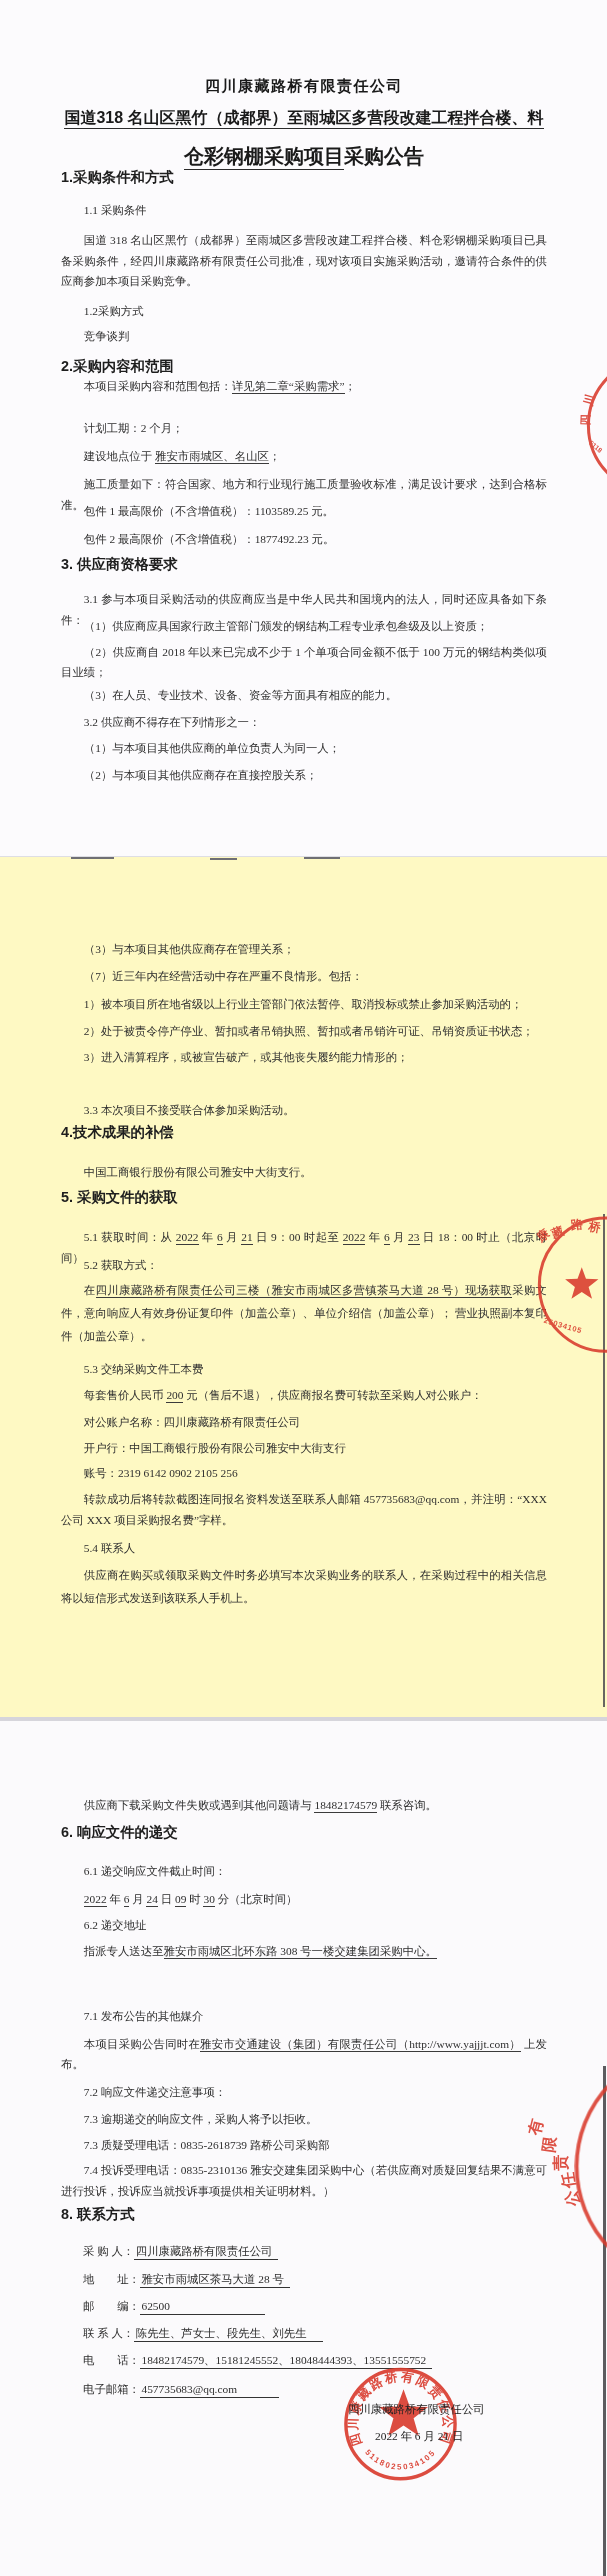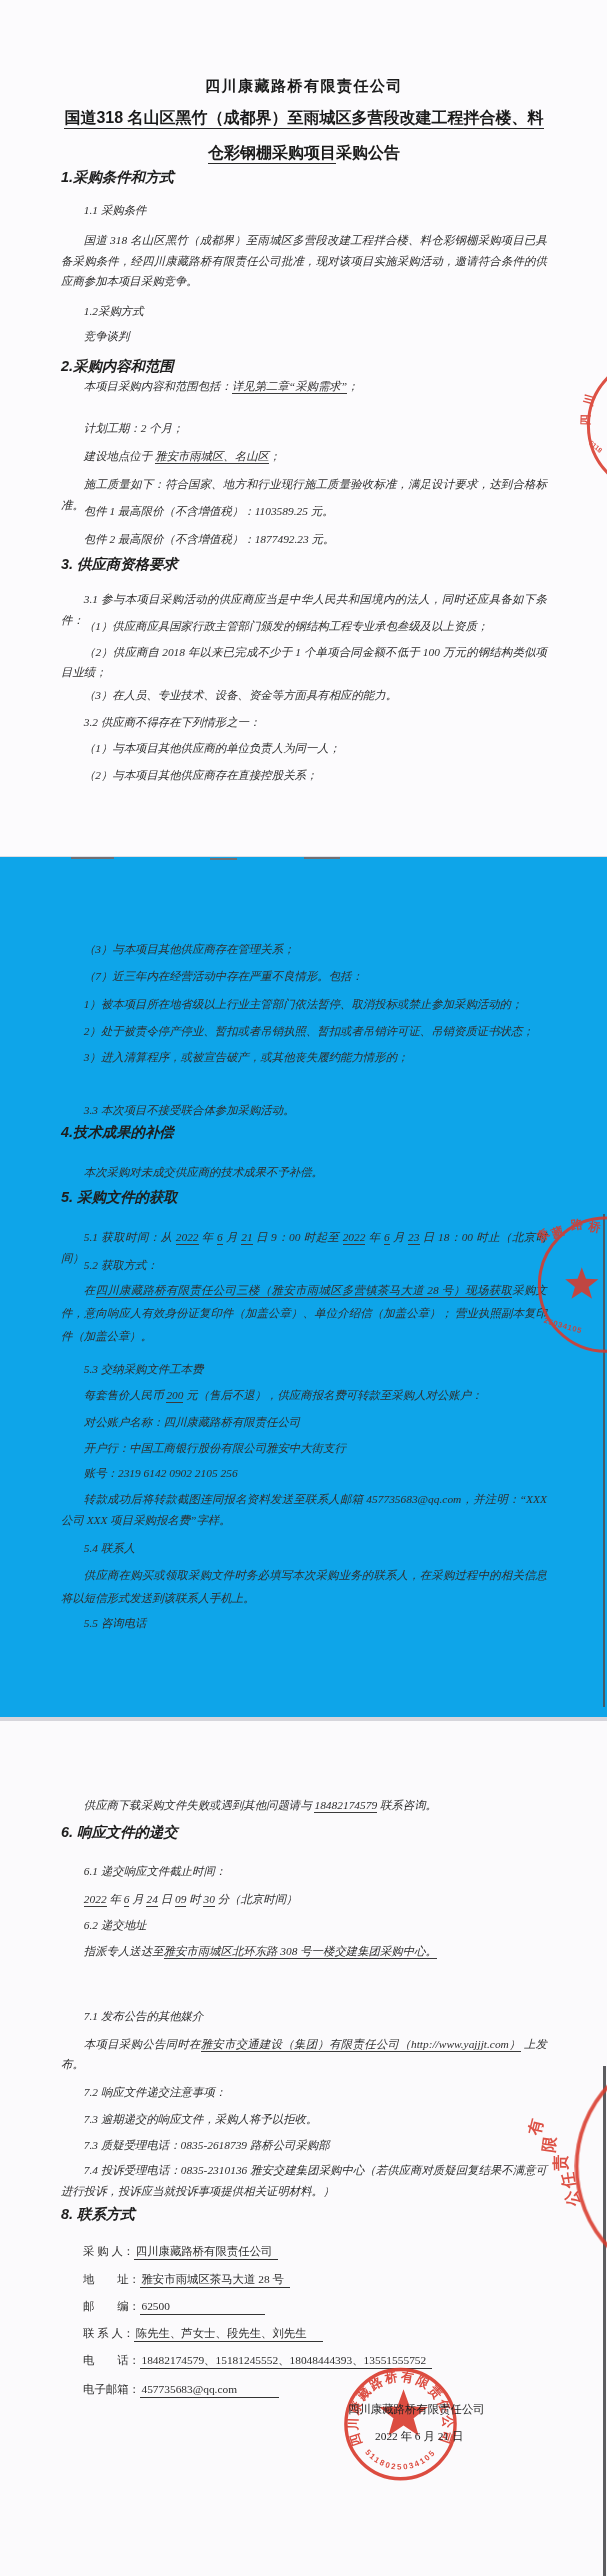--- a/index.html
+++ b/index.html
@@ -4,31 +4,31 @@
 <style>
   html,body{margin:0;padding:0;}
   body{
     position:relative;width:607px;height:2576px;overflow:hidden;
     background:#f2f1f4;
     font-family:"Liberation Serif","DejaVu Serif",serif;
     color:#2e2e2e;
   }
   .pg{position:absolute;left:0;width:607px;overflow:hidden;}
   #page1{top:0;height:856px;background:#fcfbfd;}
-  #page2{top:856px;height:861px;background:#0ea5e9;border-top:0.8px solid #dedee4;}
+  #page2{top:856px;height:861px;background:#fef9c3;border-top:0.8px solid #dedee4;}
   #page3{top:1717px;height:859px;background:#fbfafc;border-top:4.6px solid #d6d5db;}
-  .blk{position:absolute;left:61px;width:486px;font-size:11.4px;line-height:20.5px;text-align:justify;font-style:italic;}
+  .blk{position:absolute;left:61px;width:486px;font-size:11.4px;line-height:20.5px;text-align:justify;}
   .ind{text-indent:2em;}
   .lh26{line-height:20px;}
   .lh30{line-height:23px;}
   .hd{font-family:"Liberation Sans","DejaVu Sans",sans-serif;font-weight:bold;font-size:14.4px;color:#1e1e1e;line-height:18px;text-align:left;}
   .ttl{position:absolute;left:42px;width:524px;text-align:center;font-family:"Liberation Sans","DejaVu Sans",sans-serif;font-weight:bold;color:#1a1a1a;}
   #companyTitle{top:77px;font-size:15px;letter-spacing:1.5px;}
   #projTitle1{top:108px;font-size:16px;}
-  #projTitle2{top:143px;font-size:16px;}
+  #projTitle2{top:143px;font-size:20px;}
   .ttl .u{border-bottom:1.5px solid #2a2a2a;padding-bottom:1.5px;}
   .u{border-bottom:1.1px solid #3b3b3b;padding-bottom:0.8px;margin-top:12px;}
   .crow{position:absolute;left:83px;width:471px;font-size:11.4px;line-height:16.7px;}
   .crow .cu{border-bottom:1.1px solid #333;padding:0 6px 1.5px 1.5px;}
   .crow .wz{padding-right:95px;}
   .crow .wm{padding-right:42px;}
   .crow .wp{padding-right:16.7px;}
   .sign{position:absolute;font-size:11.4px;color:#222;z-index:3;}
   .sealsvg{position:absolute;z-index:2;}
   .sealtxt{font-family:"Liberation Sans","DejaVu Sans",sans-serif;font-weight:bold;}
@@ -82,35 +82,34 @@
   <div class="dash" style="left:304px;top:0;width:36px"></div>
 
   <div class="blk ind" style="top:82px">（3）与本项目其他供应商存在管理关系；</div>
   <div class="blk ind" style="top:109px">（7）近三年内在经营活动中存在严重不良情形。包括：</div>
   <div class="blk ind" style="top:137px">1）被本项目所在地省级以上行业主管部门依法暂停、取消投标或禁止参加采购活动的；</div>
   <div class="blk ind" style="top:164px">2）处于被责令停产停业、暂扣或者吊销执照、暂扣或者吊销许可证、吊销资质证书状态；</div>
   <div class="blk ind" style="top:190px">3）进入清算程序，或被宣告破产，或其他丧失履约能力情形的；</div>
   <div class="blk ind" style="top:243px">3.3 本次项目不接受联合体参加采购活动。</div>
 
   <div class="blk hd" style="top:266px">4.技术成果的补偿</div>
-  <div class="blk ind" style="top:305px">本次采购对未成交供应商的技术成果不予补偿。</div>
+  <div class="blk ind" style="top:305px">中国工商银行股份有限公司雅安中大街支行。</div>
 
   <div class="blk hd" style="top:331px">5. 采购文件的获取</div>
   <div class="blk ind" style="top:370px"><span>5.1 获取时间：从 </span><span class="u">2022</span><span> 年 </span><span class="u">6</span><span> 月 </span><span class="u">21</span><span> 日 9：00 时起至 </span><span class="u">2022</span><span> 年 </span><span class="u">6</span><span> 月 </span><span class="u">23</span><span> 日 18：00 时止（北京时间）</span></div>
   <div class="blk ind" style="top:398px">5.2 获取方式：</div>
   <div class="blk ind lh30" style="top:422px"><span>在</span><span class="u">四川康藏路桥有限责任公司三楼（雅安市雨城区多营镇茶马大道 28 号）现场获取</span><span>采购文件，意向响应人有效身份证复印件（加盖公章）、单位介绍信（加盖公章）； 营业执照副本复印件（加盖公章）。</span></div>
   <div class="blk ind" style="top:502px">5.3 交纳采购文件工本费</div>
   <div class="blk ind" style="top:528px"><span>每套售价人民币 </span><span class="u">200</span><span> 元（售后不退），供应商报名费可转款至采购人对公账户：</span></div>
   <div class="blk ind" style="top:581px">开户行：中国工商银行股份有限公司雅安中大街支行</div>
   <div class="blk ind" style="top:555px">对公账户名称：四川康藏路桥有限责任公司</div>
   <div class="blk ind" style="top:606px">账号：2319 6142 0902 2105 256</div>
   <div class="blk ind" style="top:632px">转款成功后将转款截图连同报名资料发送至联系人邮箱 457735683@qq.com，并注明：“XXX公司 XXX 项目采购报名费”字样。</div>
   <div class="blk ind" style="top:681px">5.4 联系人</div>
   <div class="blk ind lh30" style="top:707px">供应商在购买或领取采购文件时务必填写本次采购业务的联系人，在采购过程中的相关信息将以短信形式发送到该联系人手机上。</div>
-  <div class="blk ind" style="top:756px">5.5 咨询电话</div>
 
   <svg class="sealsvg" style="left:520px;top:355px" width="175" height="159" viewBox="0 0 230 210">
     <g fill="#d93a2c" opacity="0.88">
       <circle cx="113" cy="96" r="88" fill="none" stroke="#d93a2c" stroke-width="4"></circle>
       <polygon points="0,-34 -8.2,-11.3 -32.3,-10.5 -13.3,4.3 -20,27.5 0,14 20,27.5 13.3,4.3 32.3,-10.5 8.2,-11.3" transform="translate(81,96) scale(0.68)"></polygon>
       <text class="sealtxt" font-size="16" transform="translate(33,35) rotate(-38)" text-anchor="middle">康</text>
       <text class="sealtxt" font-size="16" transform="translate(51,32) rotate(-22)" text-anchor="middle">藏</text>
       <text class="sealtxt" font-size="16" transform="translate(75,22) rotate(-6)" text-anchor="middle">路</text>
       <text class="sealtxt" font-size="16" transform="translate(97,25) rotate(10)" text-anchor="middle">桥</text>
       <text class="sealtxt" font-size="10" letter-spacing="1" transform="translate(30,146) rotate(16)">25034105</text>

